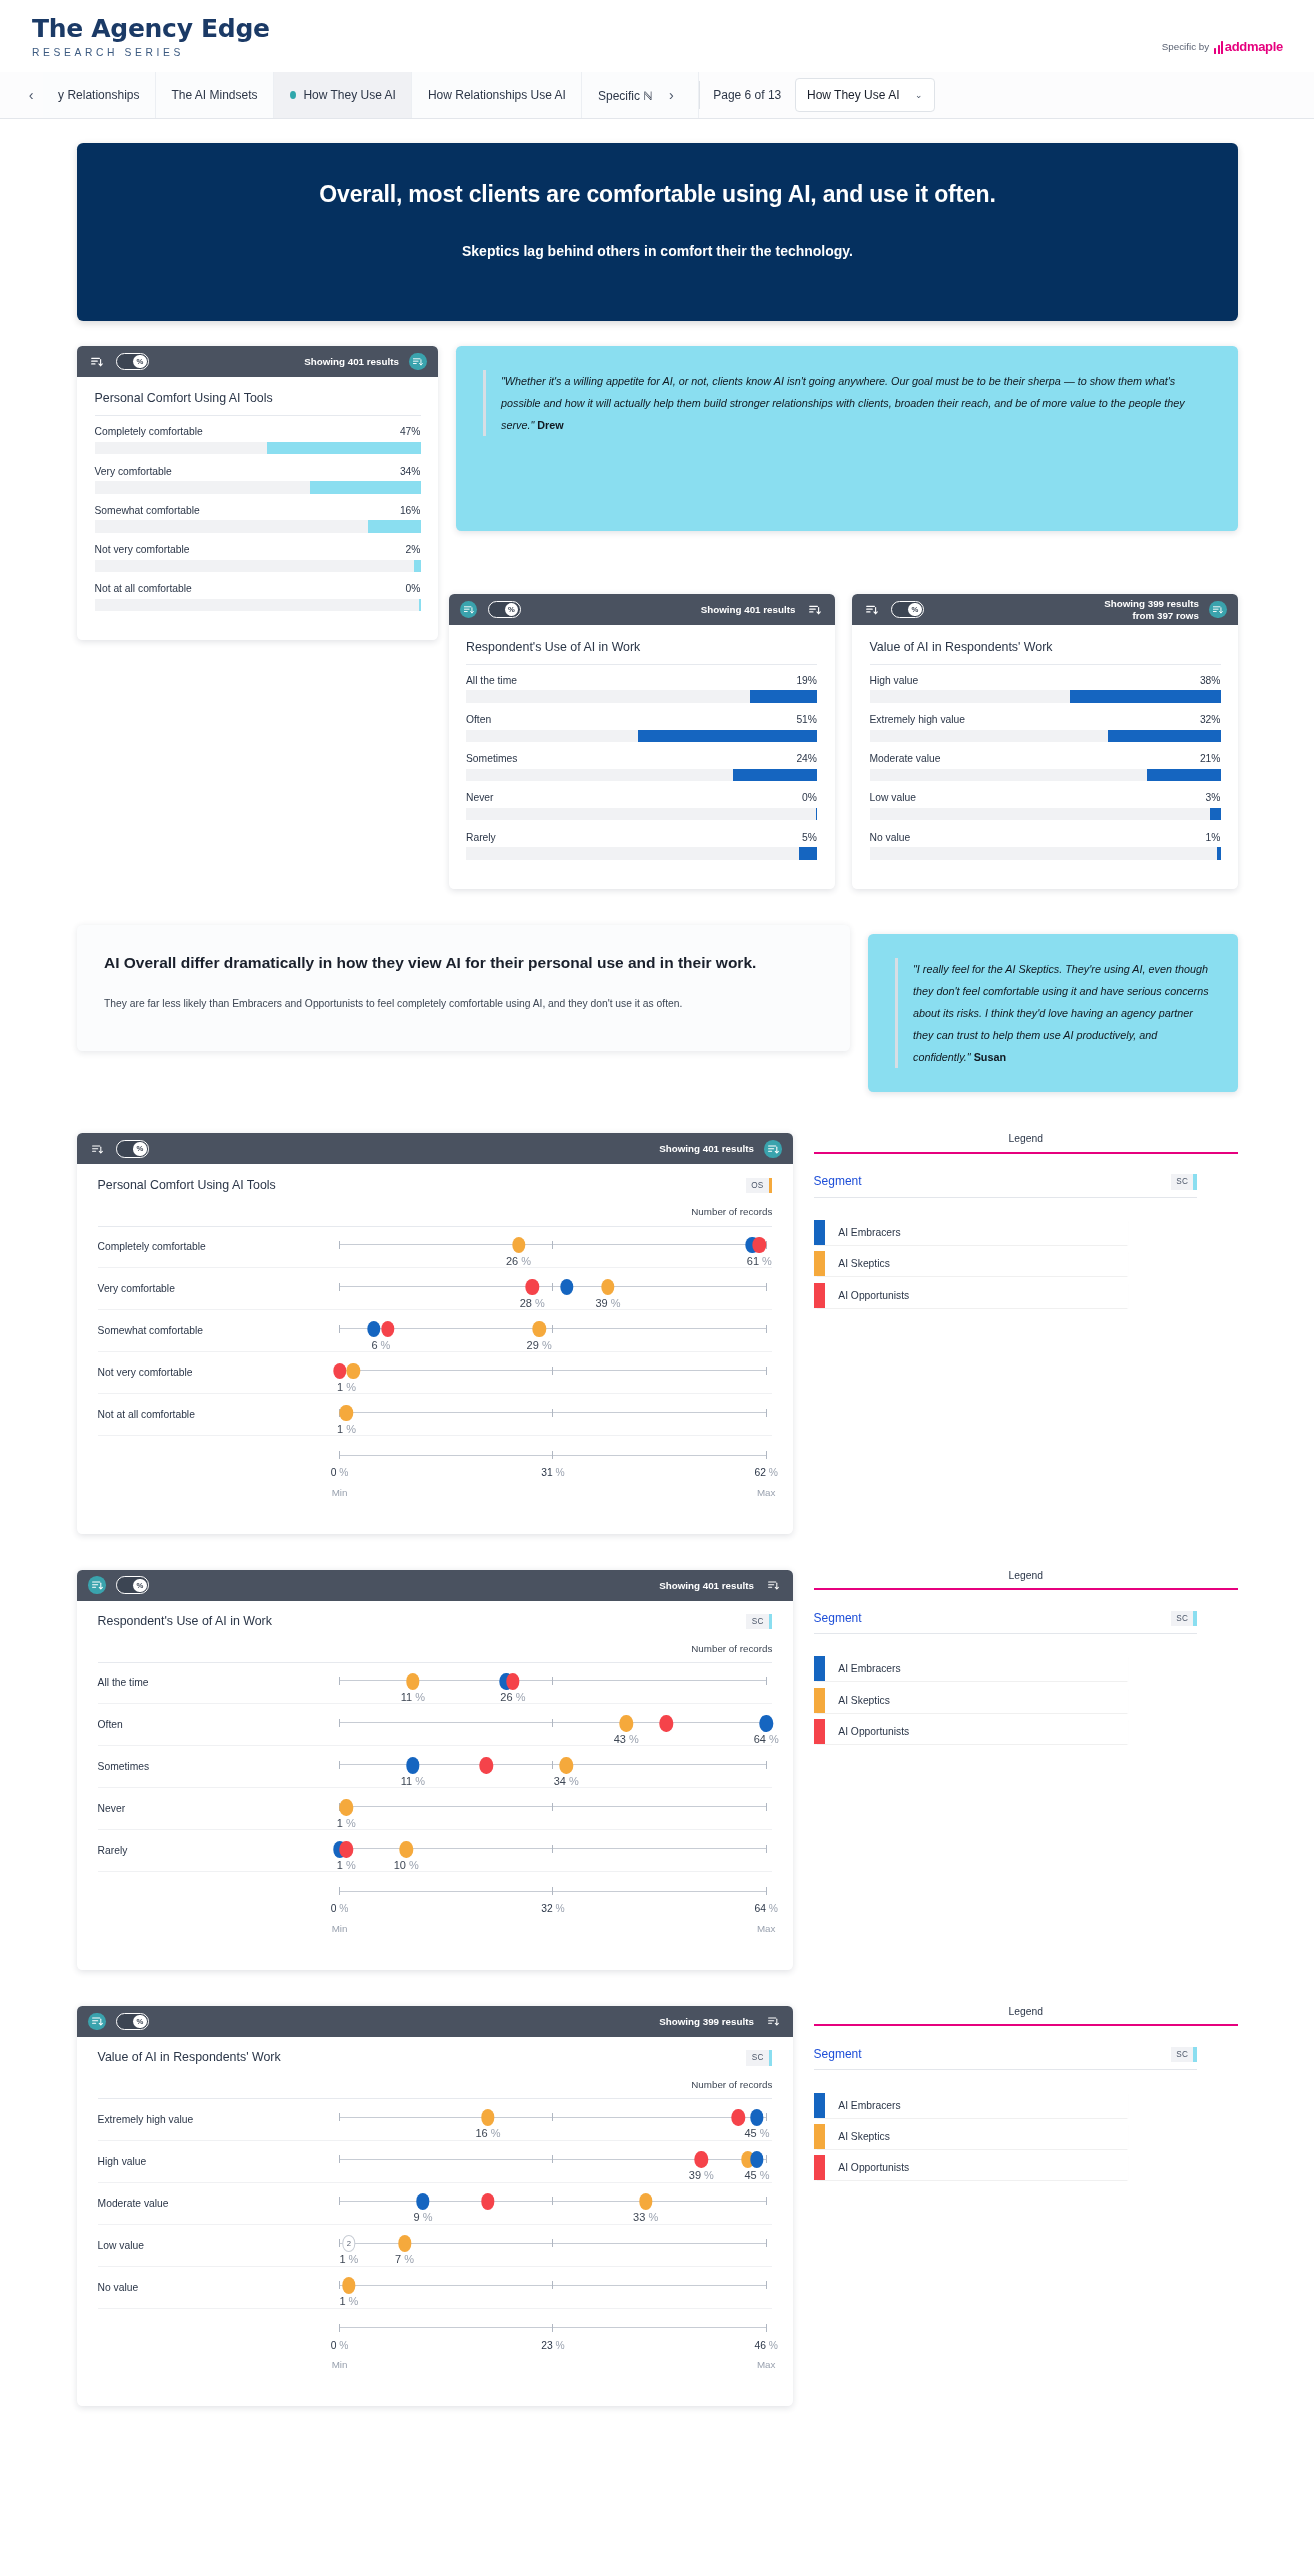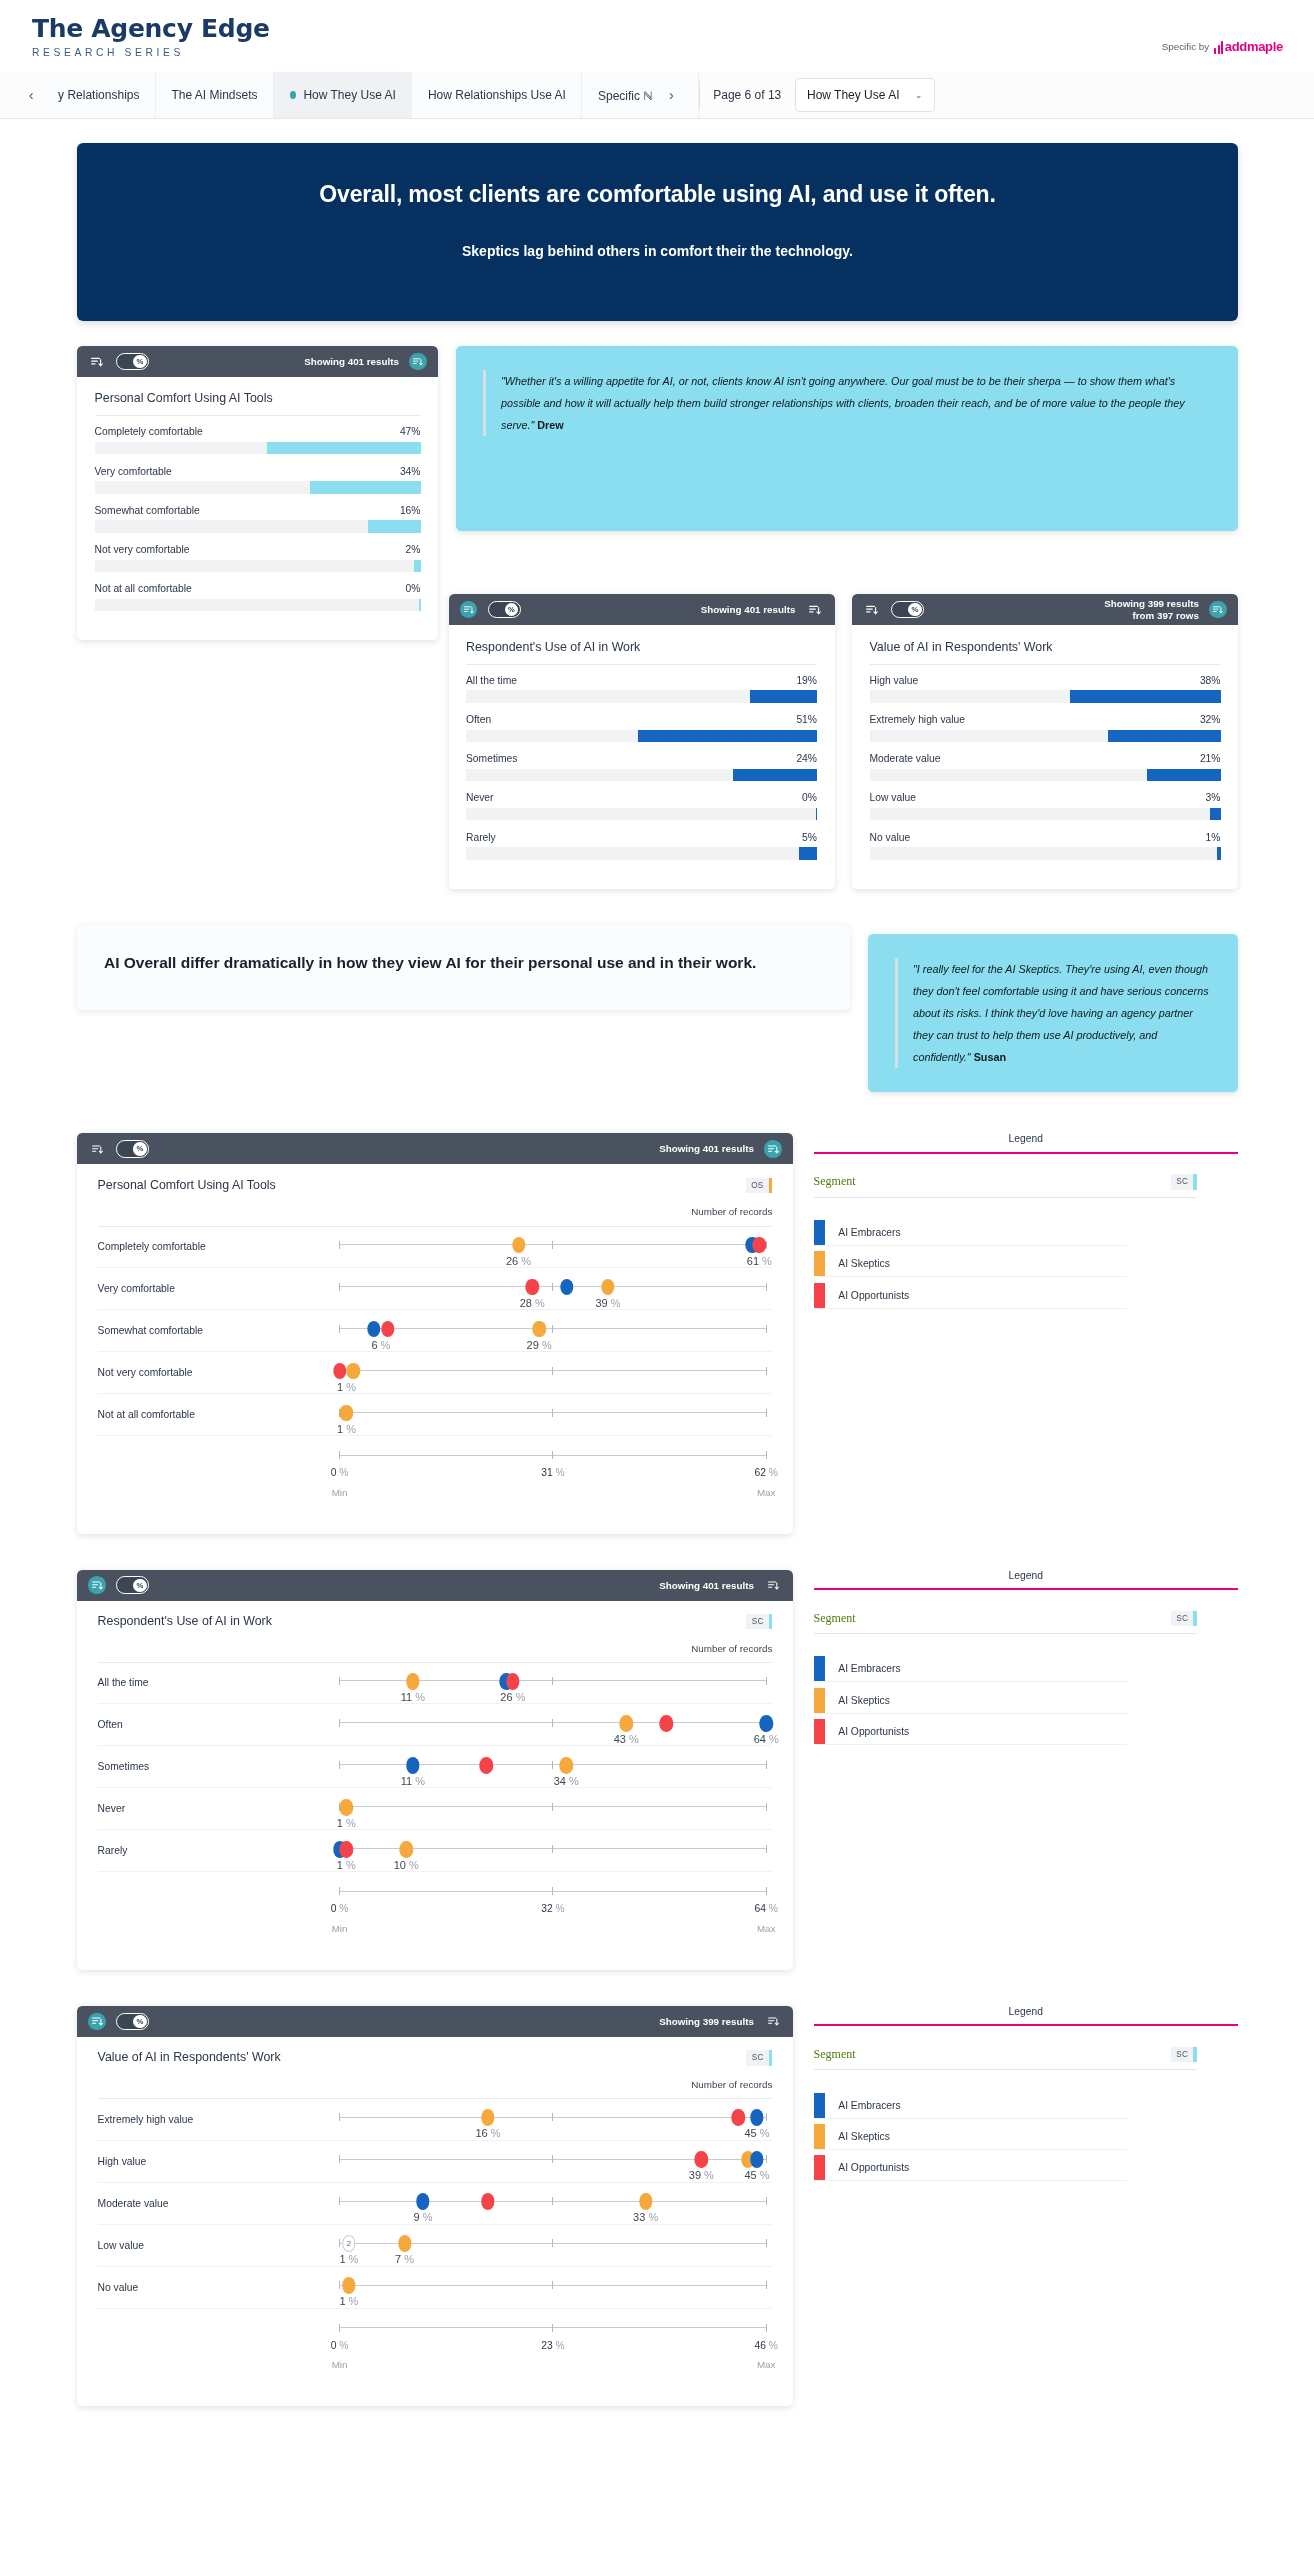--- a/index.html
+++ b/index.html
@@ -100,21 +100,21 @@
   .dp-axis-tick{position:absolute;top:0.5px;width:1px;height:8.2px;background:#b0b7c2;}
   .dp-axis-lbl{position:absolute;top:16.5px;font-size:10.3px;color:#2b3648;transform:translateX(-50%);white-space:nowrap;}
   .dp-axis-lbl em{font-style:normal;color:#9aa2af;}
   .dp-axis-minmax{position:absolute;top:36px;font-size:9.8px;color:#9aa2af;transform:translateX(-50%);}
 
   
   .legend{flex:1;padding-left:20.6px;}
   .legend-title{text-align:center;font-size:10.3px;color:#2b3648;padding-bottom:7.2px;}
   .legend-bar{height:2.1px;background:#e6007e;}
   .legend-head{display:flex;justify-content:space-between;align-items:flex-start;padding:20.6px 41px 0 0;}
-  .legend-seg{font-size:12px;color:#4d7c0f;font-family:Liberation Serif, serif;}
+  .legend-seg{font-size:12px;color:#1d4ed8;}
   .legend-rule{height:0.5px;background:#e3e6eb;margin:7.2px 41px 0 0;}
   .legend-items{padding-top:23px;}
   .legend-item{display:flex;align-items:stretch;height:25px;margin-bottom:6.2px;width:314px;background:#fff;box-shadow:0 0.5px 1px rgba(0,0,0,.06);}
   .legend-sw{width:11.3px;flex:none;}
   .legend-lbl{display:flex;align-items:center;padding-left:13.4px;font-size:10.3px;color:#2b3648;}
 </style>
 </head>
 <body>
 
 <div class="top-header">
@@ -414,20 +414,21 @@
               </div>
             </div>
           </div>
       </div>
     </div>
   </div>
 
   <div class="row" style="margin-top:36px;align-items:flex-start;">
     <div class="narrative" style="flex:0 0 773px;">
       <h3>AI Overall differ dramatically in how they view AI for their personal use and in their work.</h3>
+      <p>They are far less likely than Embracers and Opportunists to feel completely comfortable using AI, and they don't use it as often.</p>
     </div>
     <div class="quote" style="flex:1;margin-top:9.3px;">
       <div class="quote-inner">
         <div class="quote-text"><span>"I really feel for the AI Skeptics. They're using AI, even though they don't feel comfortable using it and have serious concerns about its risks. I think they'd love having an agency partner they can trust to help them use AI productively, and confidently." </span><b>Susan</b></div>
       </div>
     </div>
   </div>
 
   <div>
       <div class="dp-wrap" style="margin-top: 41px;">

